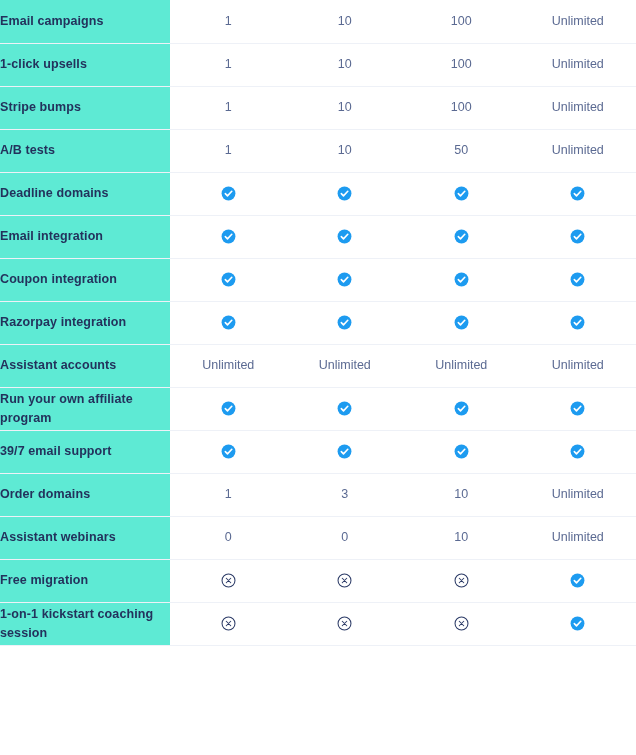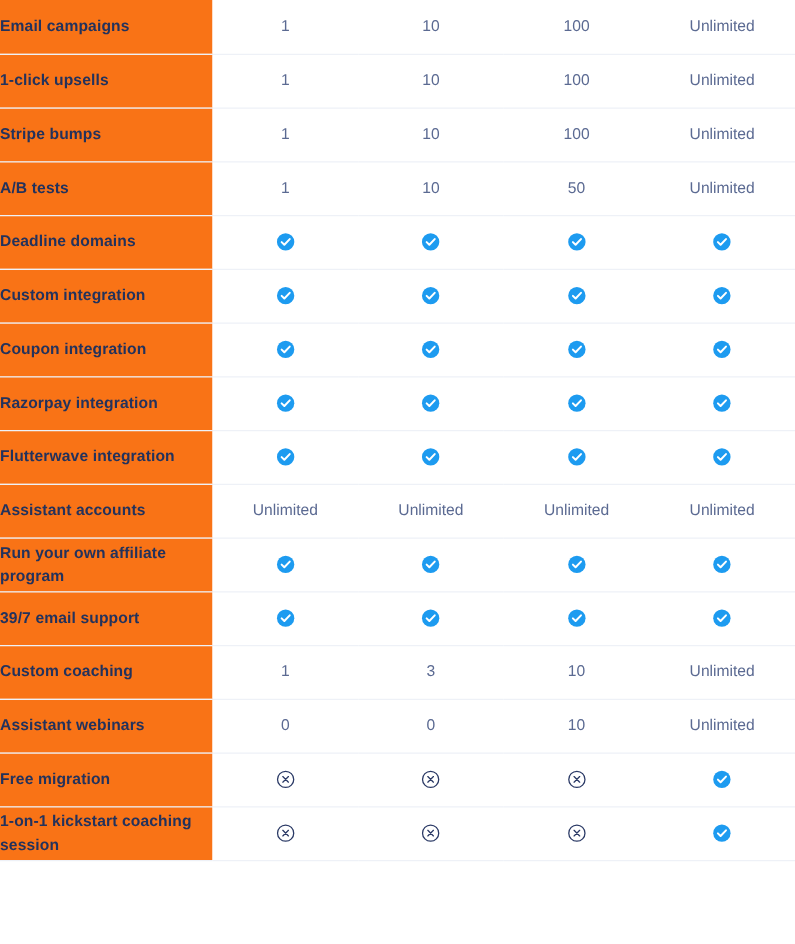--- a/index.html
+++ b/index.html
@@ -19,21 +19,21 @@
 
   #compare-table tr{ }
   #compare-table td{
     padding:0;
     vertical-align:middle;
     border-bottom:1px solid #eef1f7;
     height:43px;
     box-sizing:border-box;
   }
   td.feature-cell{
-    background:#f97316;
+    background:#5eead4;
     border-bottom:1px solid #e6ecf5;
     padding:6px 12px 6px 11px;
     color:#23325c;
     font-size:12.5px;
     font-weight:700;
     line-height:1.5;
     letter-spacing:.1px;
     text-align:left;
   }
   td.value-cell{
@@ -110,21 +110,21 @@
         <td class="value-cell"><svg class="icon-check" viewBox="0 0 16 16">
             <circle cx="8" cy="8" r="7.4" fill="#1d9bf0"></circle>
             <path d="M4.6 8.2 L6.9 10.5 L11.5 5.6" fill="none" stroke="#ffffff" stroke-width="1.7" stroke-linecap="round" stroke-linejoin="round"></path>
           </svg></td>
         <td class="value-cell"><svg class="icon-check" viewBox="0 0 16 16">
             <circle cx="8" cy="8" r="7.4" fill="#1d9bf0"></circle>
             <path d="M4.6 8.2 L6.9 10.5 L11.5 5.6" fill="none" stroke="#ffffff" stroke-width="1.7" stroke-linecap="round" stroke-linejoin="round"></path>
           </svg></td>
       </tr>
       <tr>
-        <td class="feature-cell">Custom integration</td>
+        <td class="feature-cell">Email integration</td>
         <td class="value-cell"><svg class="icon-check" viewBox="0 0 16 16">
             <circle cx="8" cy="8" r="7.4" fill="#1d9bf0"></circle>
             <path d="M4.6 8.2 L6.9 10.5 L11.5 5.6" fill="none" stroke="#ffffff" stroke-width="1.7" stroke-linecap="round" stroke-linejoin="round"></path>
           </svg></td>
         <td class="value-cell"><svg class="icon-check" viewBox="0 0 16 16">
             <circle cx="8" cy="8" r="7.4" fill="#1d9bf0"></circle>
             <path d="M4.6 8.2 L6.9 10.5 L11.5 5.6" fill="none" stroke="#ffffff" stroke-width="1.7" stroke-linecap="round" stroke-linejoin="round"></path>
           </svg></td>
         <td class="value-cell"><svg class="icon-check" viewBox="0 0 16 16">
             <circle cx="8" cy="8" r="7.4" fill="#1d9bf0"></circle>
@@ -149,39 +149,20 @@
             <circle cx="8" cy="8" r="7.4" fill="#1d9bf0"></circle>
             <path d="M4.6 8.2 L6.9 10.5 L11.5 5.6" fill="none" stroke="#ffffff" stroke-width="1.7" stroke-linecap="round" stroke-linejoin="round"></path>
           </svg></td>
         <td class="value-cell"><svg class="icon-check" viewBox="0 0 16 16">
             <circle cx="8" cy="8" r="7.4" fill="#1d9bf0"></circle>
             <path d="M4.6 8.2 L6.9 10.5 L11.5 5.6" fill="none" stroke="#ffffff" stroke-width="1.7" stroke-linecap="round" stroke-linejoin="round"></path>
           </svg></td>
       </tr>
       <tr>
         <td class="feature-cell">Razorpay integration</td>
-        <td class="value-cell"><svg class="icon-check" viewBox="0 0 16 16">
-            <circle cx="8" cy="8" r="7.4" fill="#1d9bf0"></circle>
-            <path d="M4.6 8.2 L6.9 10.5 L11.5 5.6" fill="none" stroke="#ffffff" stroke-width="1.7" stroke-linecap="round" stroke-linejoin="round"></path>
-          </svg></td>
-        <td class="value-cell"><svg class="icon-check" viewBox="0 0 16 16">
-            <circle cx="8" cy="8" r="7.4" fill="#1d9bf0"></circle>
-            <path d="M4.6 8.2 L6.9 10.5 L11.5 5.6" fill="none" stroke="#ffffff" stroke-width="1.7" stroke-linecap="round" stroke-linejoin="round"></path>
-          </svg></td>
-        <td class="value-cell"><svg class="icon-check" viewBox="0 0 16 16">
-            <circle cx="8" cy="8" r="7.4" fill="#1d9bf0"></circle>
-            <path d="M4.6 8.2 L6.9 10.5 L11.5 5.6" fill="none" stroke="#ffffff" stroke-width="1.7" stroke-linecap="round" stroke-linejoin="round"></path>
-          </svg></td>
-        <td class="value-cell"><svg class="icon-check" viewBox="0 0 16 16">
-            <circle cx="8" cy="8" r="7.4" fill="#1d9bf0"></circle>
-            <path d="M4.6 8.2 L6.9 10.5 L11.5 5.6" fill="none" stroke="#ffffff" stroke-width="1.7" stroke-linecap="round" stroke-linejoin="round"></path>
-          </svg></td>
-      </tr>
-      <tr>
-        <td class="feature-cell">Flutterwave integration</td>
         <td class="value-cell"><svg class="icon-check" viewBox="0 0 16 16">
             <circle cx="8" cy="8" r="7.4" fill="#1d9bf0"></circle>
             <path d="M4.6 8.2 L6.9 10.5 L11.5 5.6" fill="none" stroke="#ffffff" stroke-width="1.7" stroke-linecap="round" stroke-linejoin="round"></path>
           </svg></td>
         <td class="value-cell"><svg class="icon-check" viewBox="0 0 16 16">
             <circle cx="8" cy="8" r="7.4" fill="#1d9bf0"></circle>
             <path d="M4.6 8.2 L6.9 10.5 L11.5 5.6" fill="none" stroke="#ffffff" stroke-width="1.7" stroke-linecap="round" stroke-linejoin="round"></path>
           </svg></td>
         <td class="value-cell"><svg class="icon-check" viewBox="0 0 16 16">
             <circle cx="8" cy="8" r="7.4" fill="#1d9bf0"></circle>
@@ -231,21 +212,21 @@
         <td class="value-cell"><svg class="icon-check" viewBox="0 0 16 16">
             <circle cx="8" cy="8" r="7.4" fill="#1d9bf0"></circle>
             <path d="M4.6 8.2 L6.9 10.5 L11.5 5.6" fill="none" stroke="#ffffff" stroke-width="1.7" stroke-linecap="round" stroke-linejoin="round"></path>
           </svg></td>
         <td class="value-cell"><svg class="icon-check" viewBox="0 0 16 16">
             <circle cx="8" cy="8" r="7.4" fill="#1d9bf0"></circle>
             <path d="M4.6 8.2 L6.9 10.5 L11.5 5.6" fill="none" stroke="#ffffff" stroke-width="1.7" stroke-linecap="round" stroke-linejoin="round"></path>
           </svg></td>
       </tr>
       <tr>
-        <td class="feature-cell">Custom coaching</td>
+        <td class="feature-cell">Order domains</td>
         <td class="value-cell"><span>1</span></td>
         <td class="value-cell"><span>3</span></td>
         <td class="value-cell"><span>10</span></td>
         <td class="value-cell"><span>Unlimited</span></td>
       </tr>
       <tr>
         <td class="feature-cell">Assistant webinars</td>
         <td class="value-cell"><span>0</span></td>
         <td class="value-cell"><span>0</span></td>
         <td class="value-cell"><span>10</span></td>

